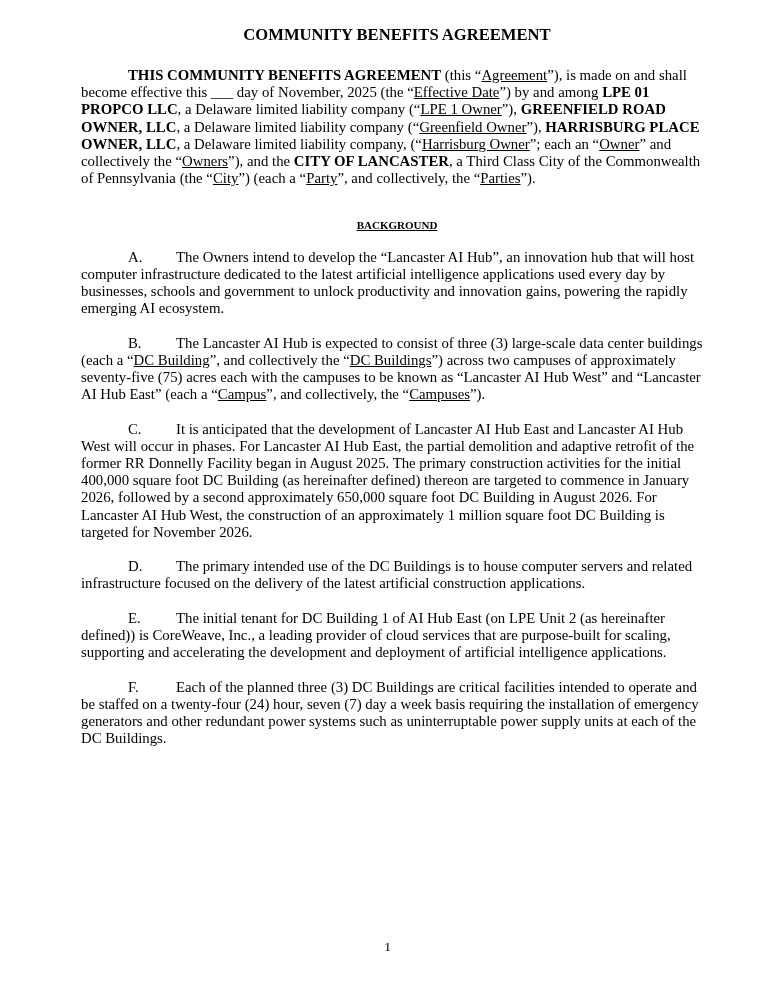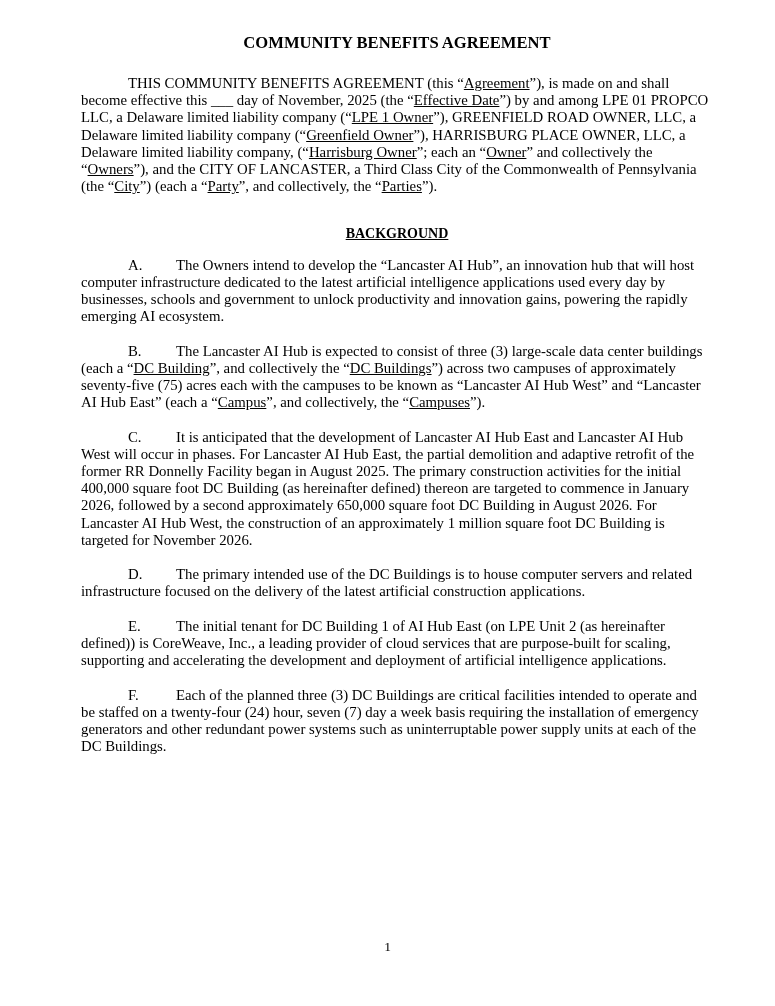--- a/index.html
+++ b/index.html
@@ -5,21 +5,21 @@
   html, body {
     margin: 0;
     padding: 0;
     background: #ffffff;
   }
   .page {
     position: relative;
     width: 775px;
     height: 1006px;
     box-sizing: border-box;
-    padding: 33px 62px 0 81px;
+    padding: 25px 62px 0 81px;
     background: #ffffff;
     color: #000000;
     font-family: "Liberation Serif", "DejaVu Serif", serif;
     font-size: 14.8px;
     line-height: 17.2px;
     overflow: hidden;
   }
   .doc-title {
     font-size: 16.6px;
     font-weight: bold;
@@ -31,27 +31,27 @@
     margin: 0 0 17.2px 0;
     text-indent: 47px;
     text-align: left;
   }
   .plabel {
     display: inline-block;
     width: 48px;
     text-indent: 0;
   }
   .section-heading {
-    font-size: 14px;
+    font-size: 11px;
     font-weight: bold;
     text-decoration: underline;
     text-align: center;
     margin: 30px 0 14px 0;
   }
-  .b { font-weight: normal; }
+  .b { font-weight: bold; }
   .u { text-decoration: underline; text-align: center; }
   .page-number {
     position: absolute;
     left: 0;
     right: 0;
     top: 939px;
     text-align: center;
     font-size: 13.5px;
     line-height: 16px;
   }

